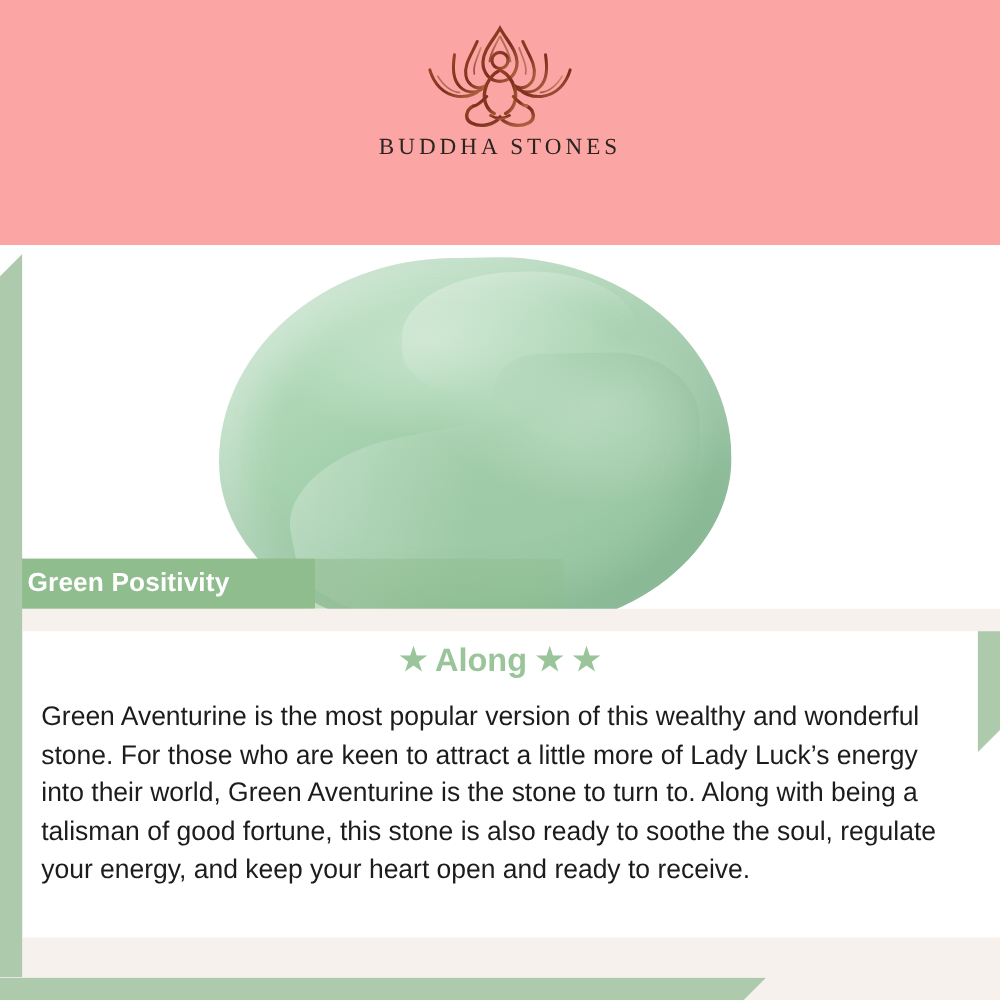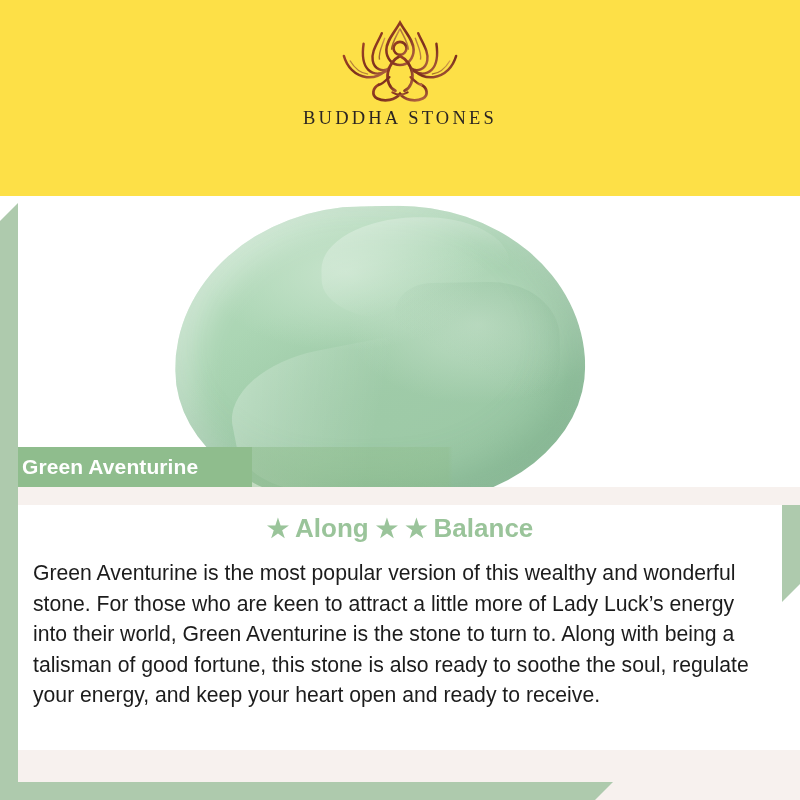--- a/index.html
+++ b/index.html
@@ -49,21 +49,21 @@
     width: 613px; height: 18px;
     background: #aecaad;
     clip-path: polygon(0 0, 100% 0, calc(100% - 18px) 100%, 0 100%);
   }
 
   
   .header {
     position: absolute;
     top: 0; left: 0;
     width: 800px; height: 196px;
-    background: #fde047;
+    background: #fca5a5;
   }
 
   .logo-wrap {
     position: absolute;
     top: 18px; left: 0; right: 0;
     display: flex;
     flex-direction: column;
     align-items: center;
   }
 
@@ -306,35 +306,34 @@
         <div class="facet-c"></div>
         <div class="facet-b"></div>
         <div class="facet-a"></div>
       </div>
       <div class="stone-shadow"></div>
     </div>
   </div>
 
   <div class="name-banner"></div>
   <div class="name-banner-solid"></div>
-  <div class="name-text">Green Aventurine</div>
+  <div class="name-text">Green Positivity</div>
 
   <div class="divider"></div>
 
   <div class="keywords">
     <span class="kw">
       <span class="star">★</span>
       <span>Along</span>
     </span>
     <span class="kw">
       <span class="star">★</span>
     </span>
     <span class="kw">
       <span class="star">★</span>
-      <span>Balance</span>
     </span>
   </div>
 
   <p class="body-copy">Green Aventurine is the most popular version of this wealthy and wonderful stone. For those who are keen to attract a little more of Lady Luck’s energy into their world, Green Aventurine is the stone to turn to. Along with being a talisman of good fortune, this stone is also ready to soothe the soul, regulate your energy, and keep your heart open and ready to receive.</p>
 
   <div class="bottom-strip"></div>
   <div class="frame-bottom-left"></div>
   <div class="frame-left"></div>
 
 </div>

